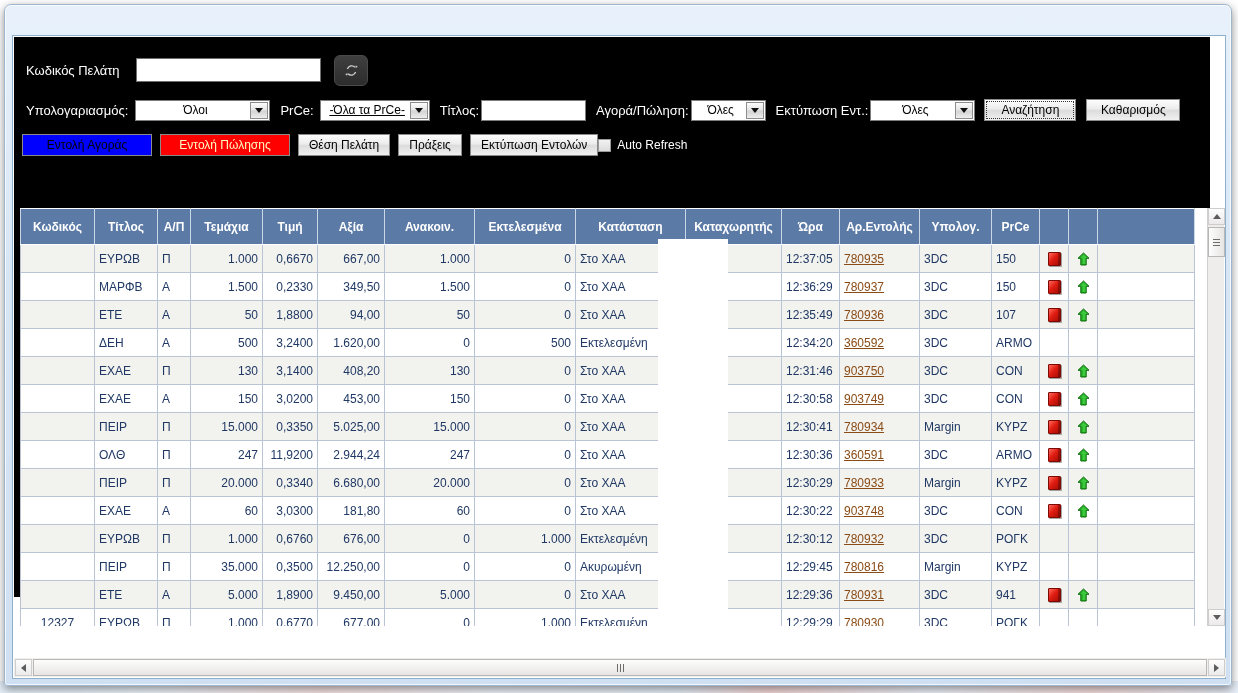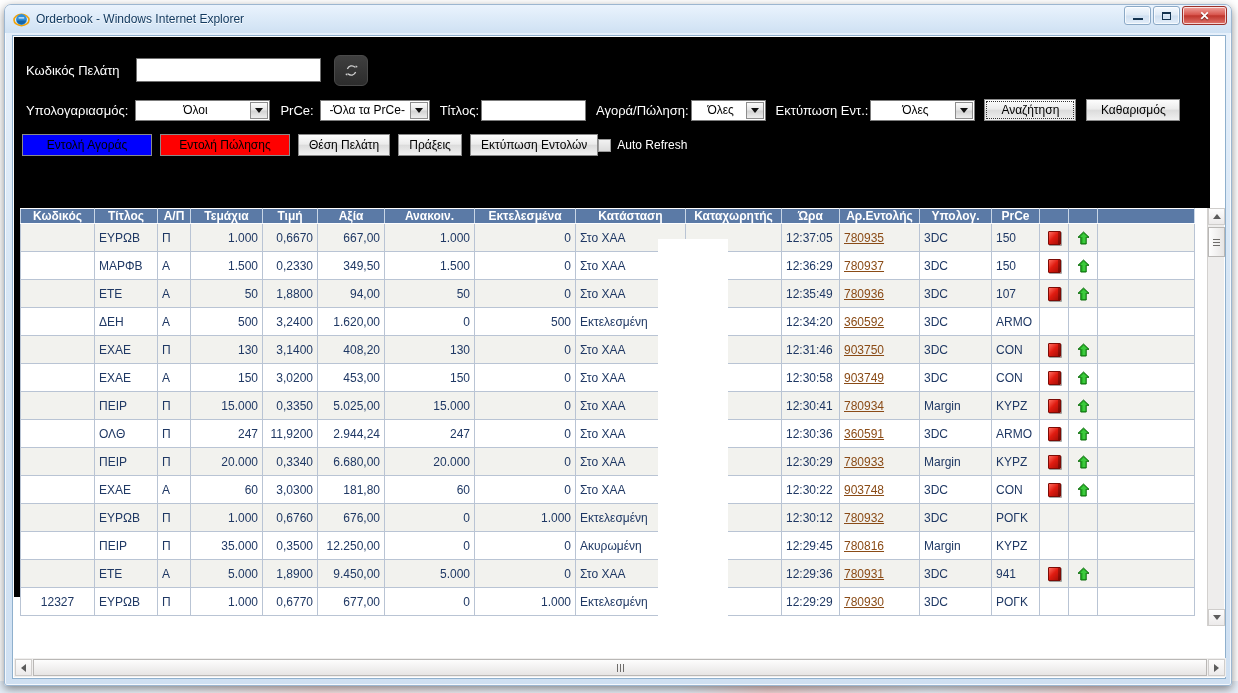--- a/index.html
+++ b/index.html
@@ -160,21 +160,21 @@
     display: flex; align-items: center;
   }
   #button-row .actbtn {
     height: 22px; margin-left: 8px; padding: 0 10px;
     font-size: 12px;
     display: inline-flex; align-items:center; justify-content:center;
     border: 1px solid #8a8a8a;
     font-family: "Liberation Sans", sans-serif;
   }
   .actbtn.buy  { background:#0000ff; color:#000000; min-width: 130px; border-color:#b8b8b8;}
-  .actbtn.sell { background:#ff0000; color:#000000; min-width: 130px; border-color:#b8b8b8;}
+  .actbtn.sell { background:#ff0000; color:#fef9c3; min-width: 130px; border-color:#b8b8b8;}
   .actbtn.gray {
     background: linear-gradient(180deg,#fdfdfd 0%, #ececec 45%, #dcdcdc 52%, #f0f0f0 100%);
     color:#000;
   }
   #auto-refresh-wrap {
     display:flex; align-items:center; gap:6px;
   }
   #auto-refresh-box {
     width: 13px; height: 13px;
     background: linear-gradient(180deg,#f2f2f2,#dcdcdc);
@@ -193,21 +193,21 @@
     border-collapse: collapse;
     table-layout: fixed;
     width: 1174px;
     font-size: 12px;
   }
   table#orders th {
     background: #5b7aa6;
     color: #ffffff;
     font-weight: bold;
     font-size: 12px;
-    height: 15px;
+    height: 36px;
     border: 1px solid #ffffff;
     border-left-color: #c9d6e6;
     border-right-color: #c9d6e6;
     text-align: center;
     padding: 0 2px;
     white-space: nowrap;
   }
   table#orders td {
     height: 28px;
     border: 1px solid #b9c4d4;
@@ -301,40 +301,20 @@
   }
 </style>
 </head>
 <body>
 
 <div id="desktop">
   <div id="wallpaper-strip"></div>
 
   <div id="ie-window">
 
-    <div id="titlebar">
-      <span id="ie-logo">
-        <svg width="17" height="17" viewBox="0 0 17 17">
-          <ellipse cx="8.5" cy="9" rx="7.5" ry="5.6" fill="none" stroke="#f0a30a" stroke-width="1.6"></ellipse>
-          <circle cx="8.5" cy="8.5" r="5.4" fill="#2f8fd8"></circle>
-          <path d="M3.6 9.6h9.6a5 5 0 0 1-9.6 0z" fill="#1565a8"></path>
-          <path d="M5.6 6.2h5.6v1.3H5.6z" fill="#ffffff" opacity=".85"></path>
-        </svg>
-      </span>
-      <span id="window-title">Orderbook - Windows Internet Explorer</span>
-      <div id="window-buttons">
-        <div class="winbtn">
-            <i class="glyph-min"></i>
-          </div>
-        <div class="winbtn">
-            <i class="glyph-max"></i>
-          </div>
-        <div class="winbtn close">✕</div>
-      </div>
-    </div>
 
     <div id="page">
 
       <div id="app-dark">
 
         <div id="filter-row-1">
           <span id="lbl-kodikos">Κωδικός Πελάτη</span>
           <input id="client-code-input" type="text" value="" style="">
           <div id="refresh-button">
             <svg width="15" height="15" viewBox="0 0 15 15">
@@ -349,21 +329,21 @@
         <div id="filter-row-2">
           <span class="lbl" style="margin-left:12px;">Υπολογαριασμός:</span>
           <div class="cbx" style="width:135px; margin-left:7px;">
             <span class="val">Όλοι</span>
             <span class="arrow">
                 <i></i>
               </span>
           </div>
 
           <span class="lbl ml">PrCe:</span>
-          <div class="cbx" style="width:110px; margin-left:6px;">
+          <div class="cbx" style="width:110px; margin-left:6px;text-decoration:underline;">
             <span class="val">-Όλα τα PrCe-</span>
             <span class="arrow">
                 <i></i>
               </span>
           </div>
 
           <span class="lbl ml">Τίτλος:</span>
           <input class="txtin" style="width: 105px; margin-left: 2px;" type="text" value="">
 
           <span class="lbl ml">Αγορά/Πώληση:</span>

